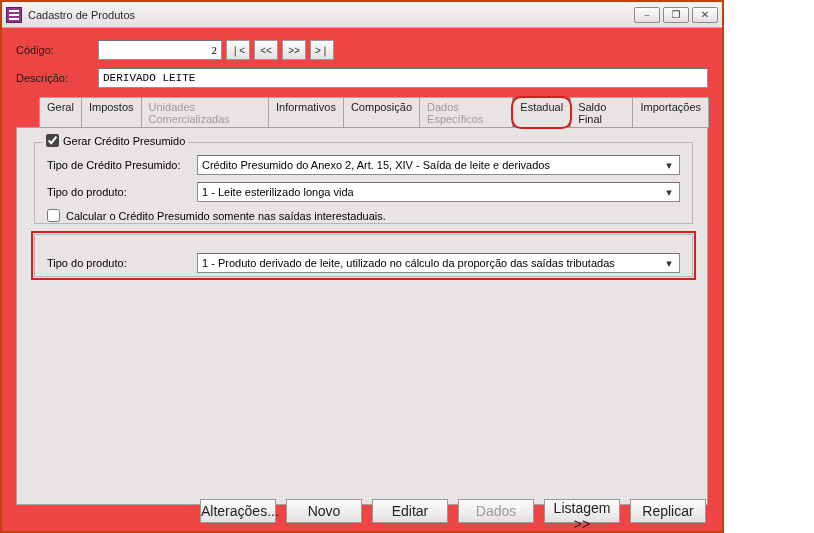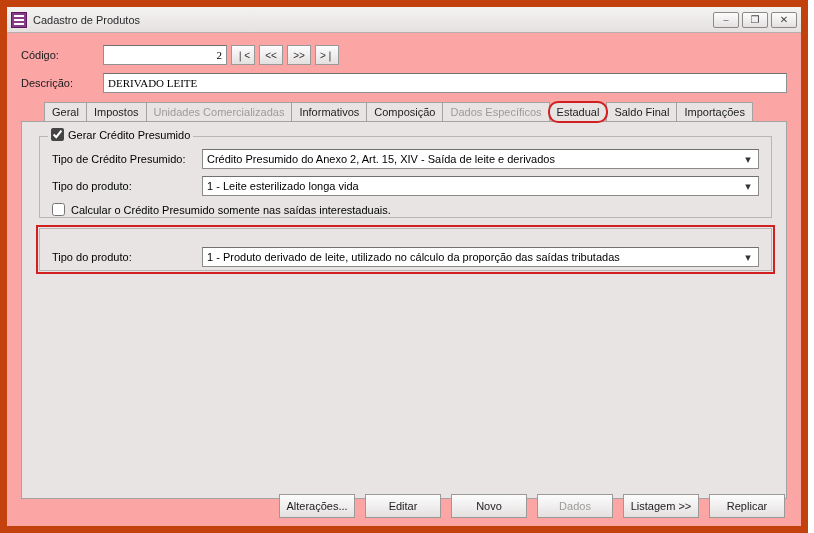--- a/index.html
+++ b/index.html
@@ -4,24 +4,24 @@
 <style>
   * { box-sizing: border-box; }
   body {
     margin: 0;
     font-family: Tahoma, Arial, sans-serif;
     font-size: 11px;
     background: #fff;
     color: #000;
   }
   .window {
-    width: 808px;
+    width: 724px;
     height: 533px;
-    border: 7px solid #c2410c;
-    background: #fca5a5;
+    border: 2px solid #c2410c;
+    background: #ef4444;
     position: relative;
   }
   .titlebar {
     height: 26px;
     background: linear-gradient(#f5f2f2, #e5e1e1);
     border-bottom: 1px solid #b5b1b1;
     display: flex;
     align-items: center;
     padding: 0 4px;
   }
@@ -78,21 +78,21 @@
     color:#333;
     padding:0;
   }
   .desc-input {
     flex: 1;
     height: 20px;
     border: 1px solid #909090;
     border-top-color:#707070;
     background: #fff;
     padding: 0 4px;
-    font-family: Liberation Serif, serif;
+    font-family: Liberation Mono, monospace;
     font-size: 11px;
   }
   .tabs {
     display: flex;
     margin-top: 6px;
     position: relative;
     padding-left: 23px;
   }
   .tab {
     padding: 3px 7px;
@@ -185,21 +185,21 @@
     position: absolute;
     bottom: 8px;
     right: 16px;
     display: flex;
     gap: 10px;
   }
   .footer .btn {
     width: 76px; height: 24px;
     border: 1px solid #9b9898;
     background: linear-gradient(#fdfdfd,#e4e0e0);
-    font-size: 11px;
+    font-size: 14px;
     cursor: pointer;
     color:#222;
     padding:0;
   }
   .footer .btn.disabled { color: #9d9a9a; cursor: default; }
 </style>
 </head>
 <body>
 
 <div class="window">
@@ -293,20 +293,20 @@
           </div>
         </div>
       </div>
 
     </div>
 
   </div>
 
   <div class="footer">
     <button class="btn">Alterações...</button>
+    <button class="btn">Novo</button>
     <button class="btn">Editar</button>
-    <button class="btn">Novo</button>
     <button class="btn disabled">Dados</button>
     <button class="btn">Listagem &gt;&gt;</button>
     <button class="btn">Replicar</button>
   </div>
 
 </div>
 
 </body></html>

